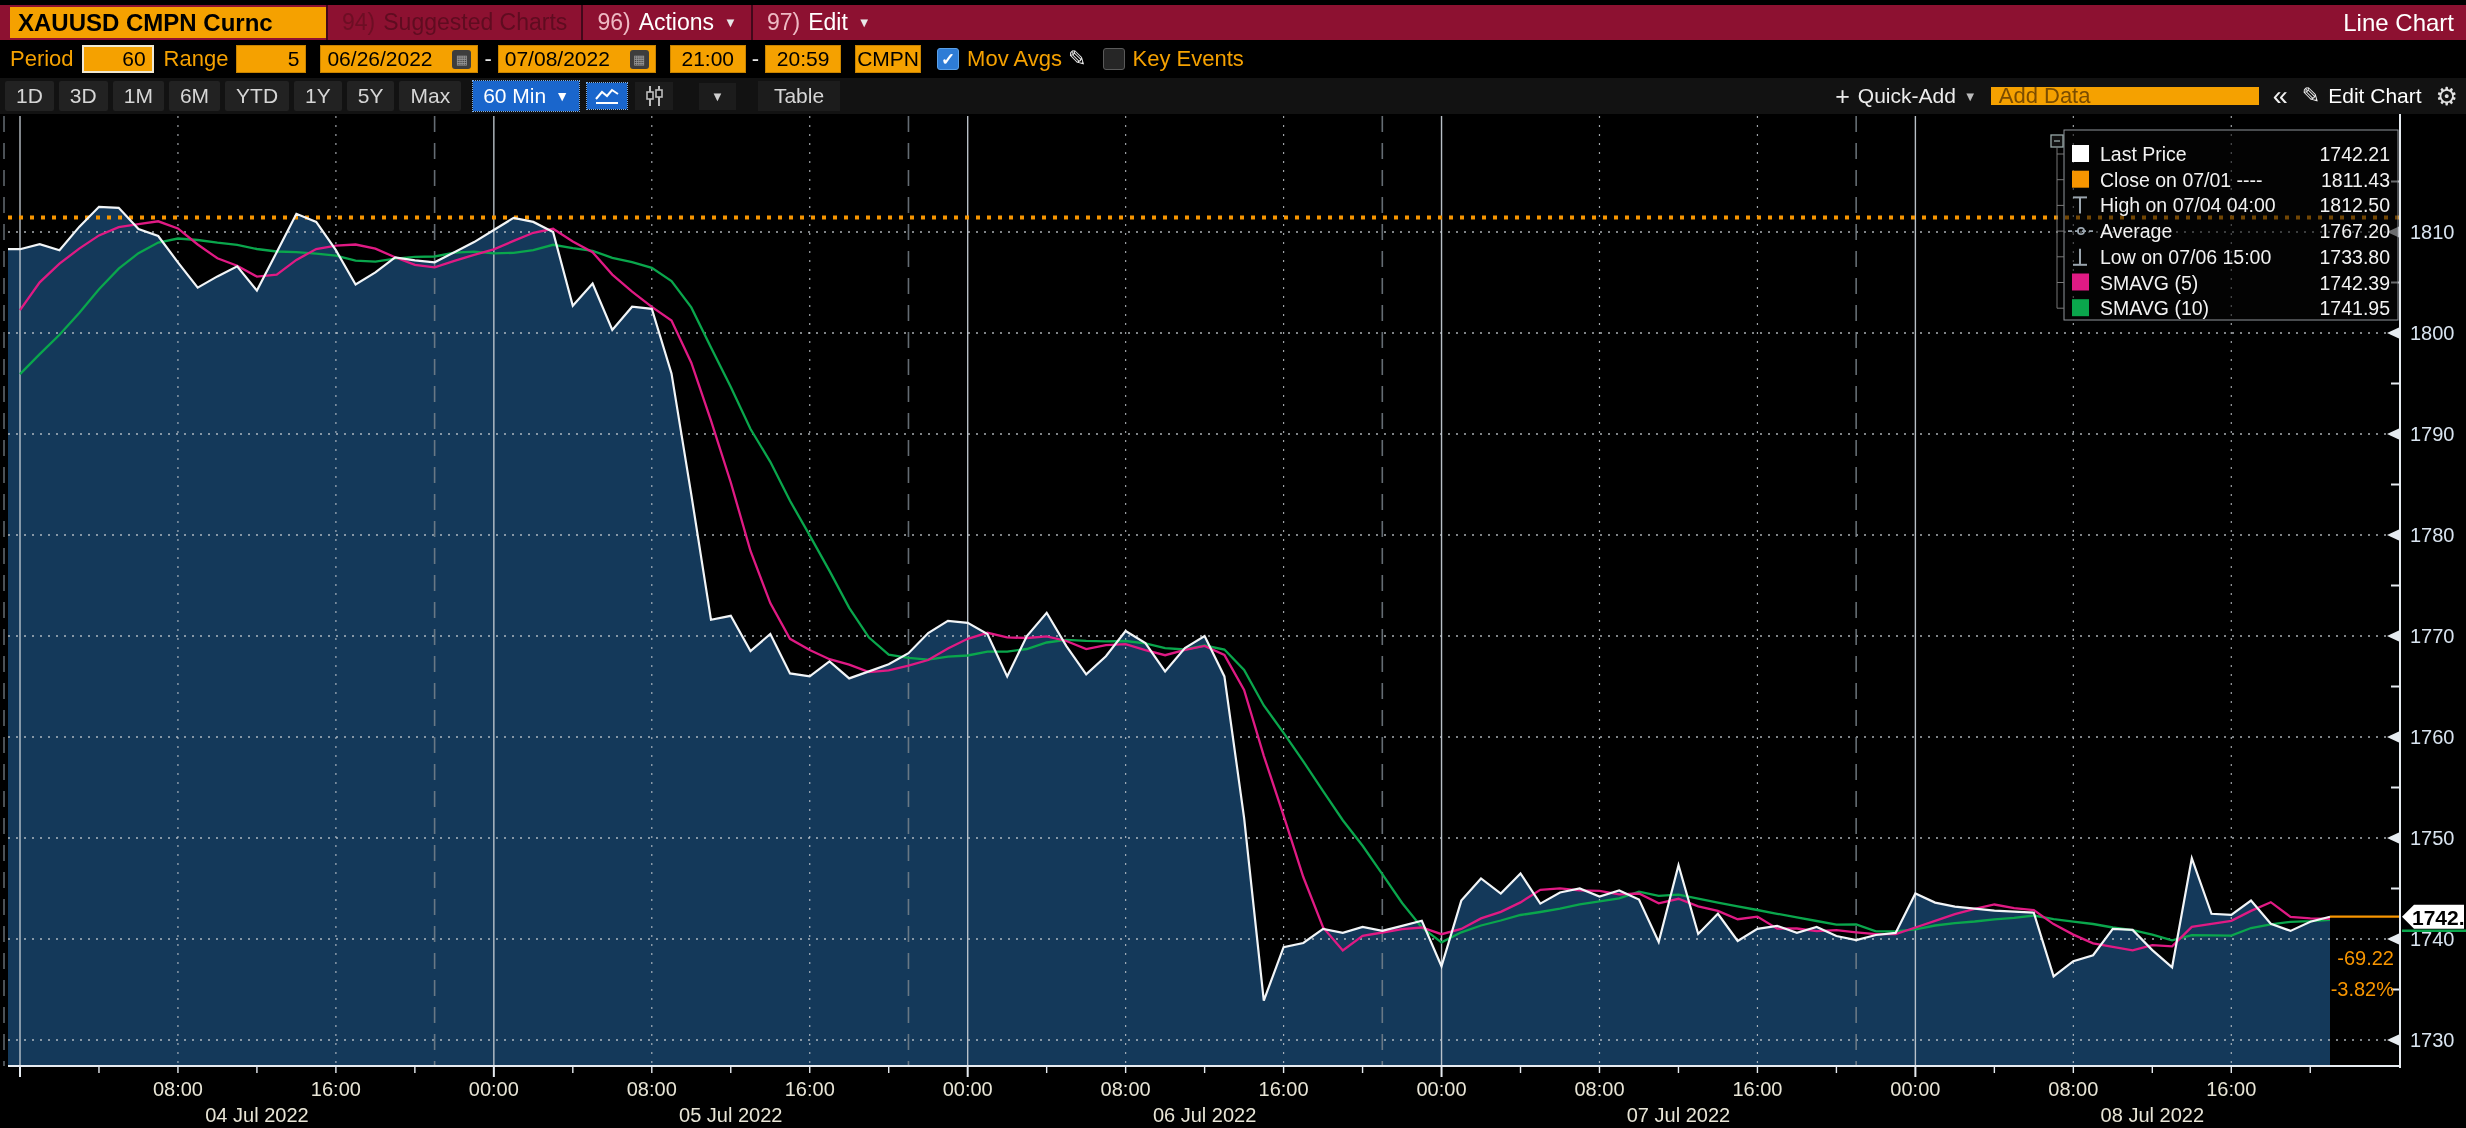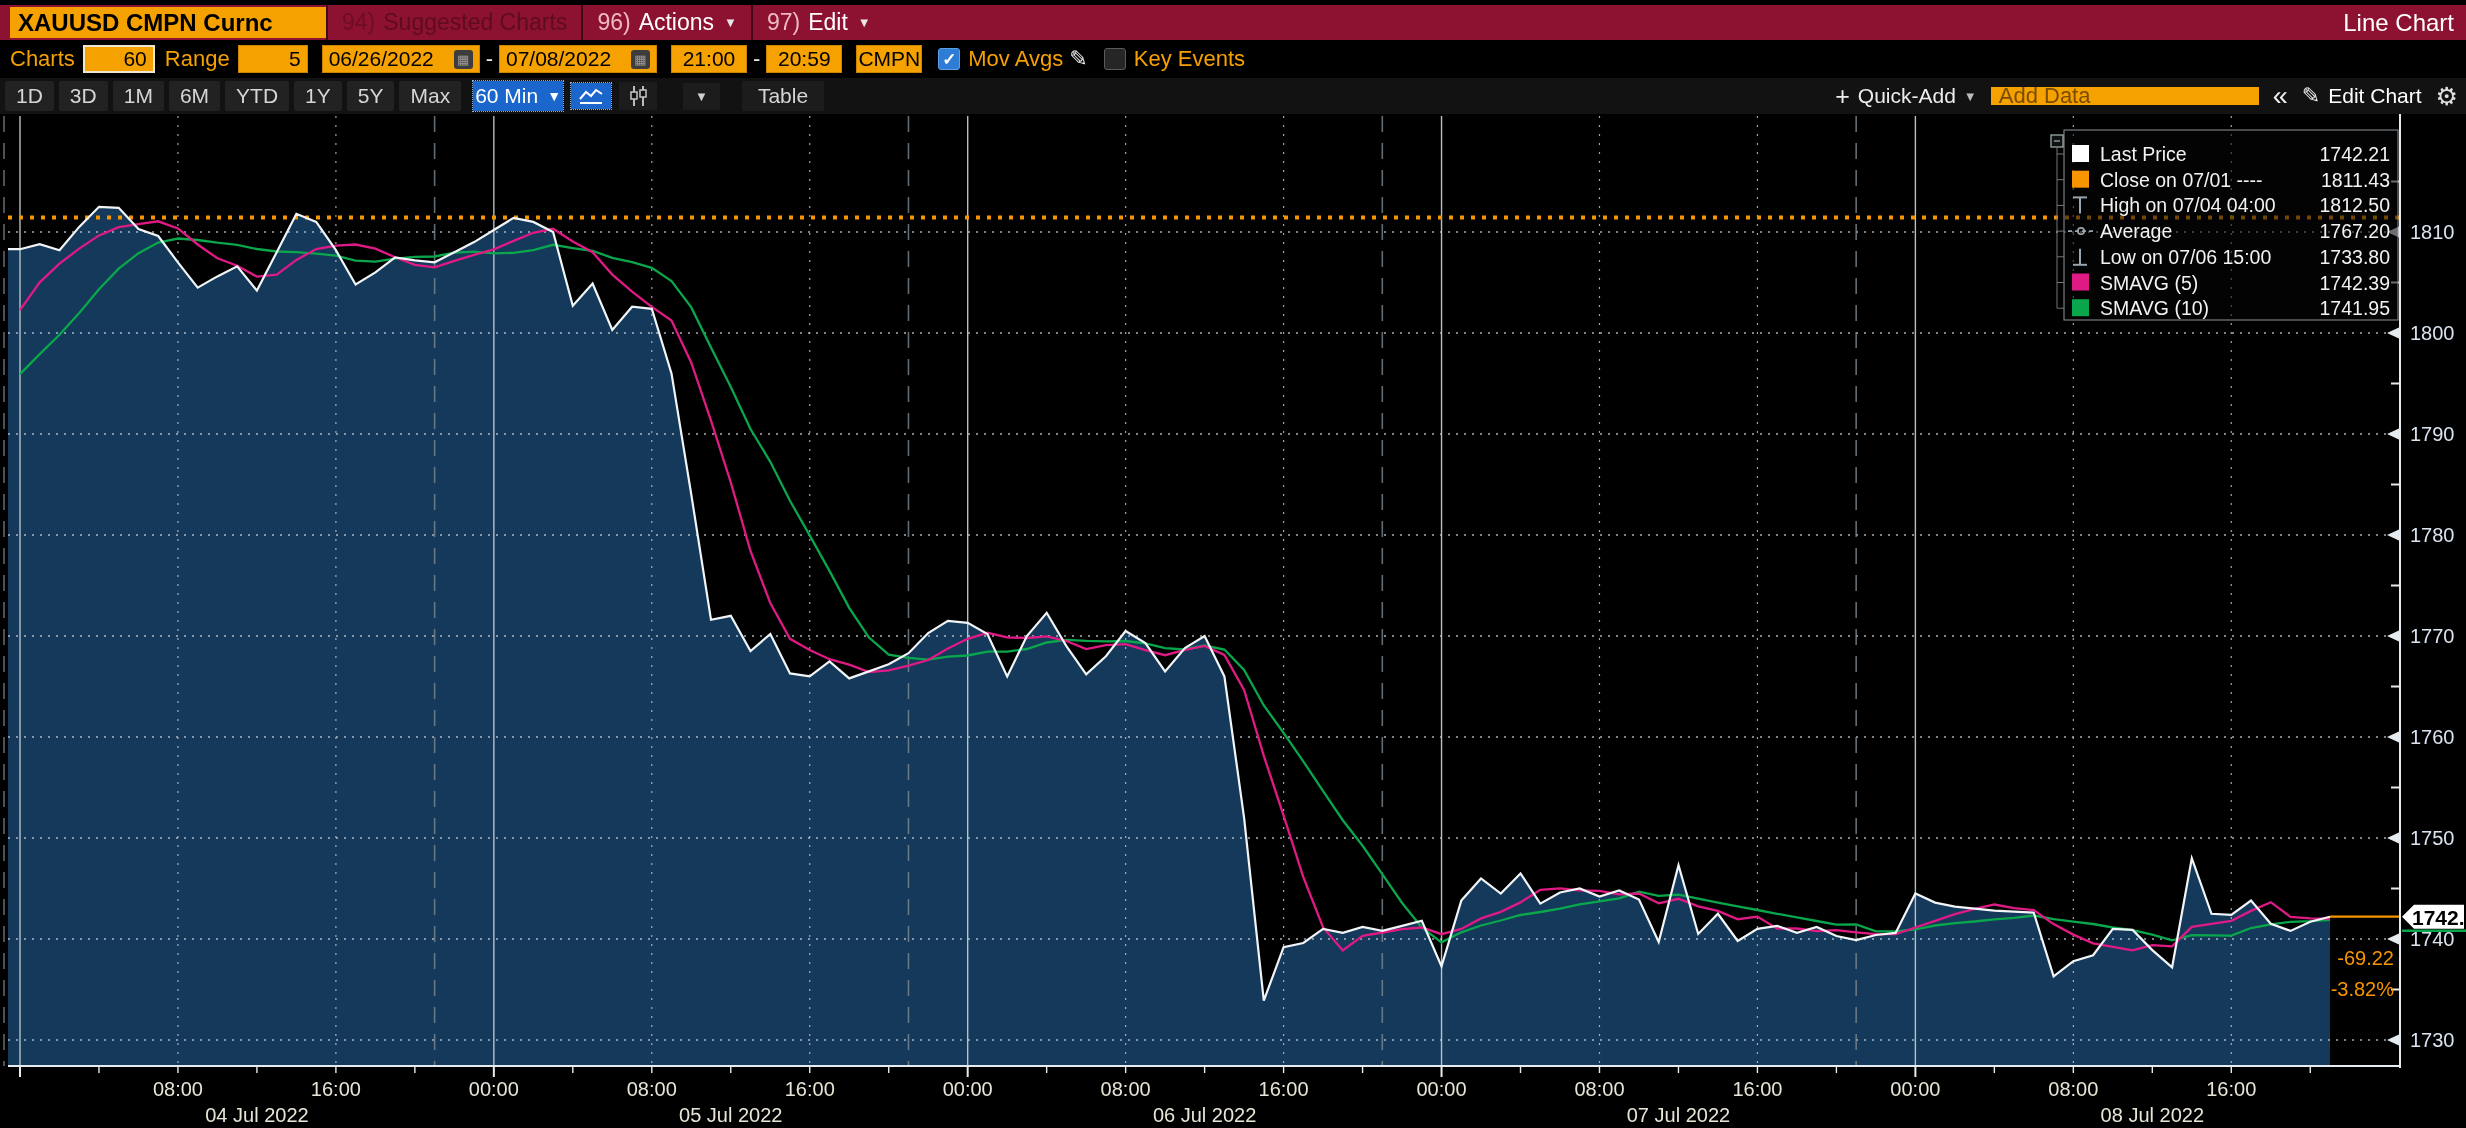--- a/index.html
+++ b/index.html
@@ -32,21 +32,21 @@
   .dash-sep{color:#e8e8e8;margin:0 6px;}
   .cb{width:22px;height:22px;border-radius:3px;display:flex;align-items:center;justify-content:center;
     margin-left:16px;box-sizing:border-box;}
   .cb.on{background:#2e7cd6;border:1px solid #5aa0e8;color:#fff;font-size:17px;font-weight:bold;}
   .cb.off{background:#262626;border:1px solid #5a5a5a;color:transparent;}
   .cb-lab{margin-left:8px;}
   .pencil{color:#f0f0f0;font-size:22px;margin-left:6px;}
   
   .bar-toolbar{height:36px;background:#121212;display:flex;align-items:center;font-size:21px;color:#d6d6d6;}
   .tab{background:#222;padding:3px 11px;margin-left:5px;border-radius:2px;cursor:default;}
-  .btn-interval{background:#1a66cc;color:#fff;padding:3px 2px;margin-left:12px;display:flex;
+  .btn-interval{background:#1a66cc;color:#fff;padding:3px 10px;margin-left:12px;display:flex;
     align-items:center;gap:9px;outline:1px dotted #7fb0e8;}
   .btn-interval .caret{font-size:14px;}
   .icon-btn{padding:3px 7px;margin-left:8px;display:flex;align-items:center;}
   .icon-btn.blue{background:#1a66cc;outline:1px dotted #7fb0e8;}
   .icon-btn.dark{background:#1c1c1c;}
   .caret-btn{background:#1c1c1c;color:#cfcfcf;font-size:13px;padding:6px 12px;margin-left:26px;}
   .btn-plain{background:#1c1c1c;padding:3px 16px;margin-left:22px;}
   .tb-right{margin-left:auto;display:flex;align-items:center;margin-right:8px;gap:14px;}
   .quick-add{display:flex;align-items:center;gap:8px;color:#ececec;}
   .quick-add .plus{font-size:25px;}
@@ -82,21 +82,21 @@
   <div class="vsep"></div>
   <div class="menu-item">
     <span class="num">97)</span>
     <span class="lab">Edit</span>
     <span class="caret">▼</span>
   </div>
   <div class="right-label">Line Chart</div>
 </div>
 
 <div class="bar-controls">
-  <span class="lbl">Charts</span>
+  <span class="lbl">Period</span>
   <div class="inp num focus" style="width:72px">60</div>
   <span class="lbl">Range</span>
   <div class="inp num" style="width:70px">5</div>
   <div class="inp date" style="margin-left:14px">
     <span>06/26/2022</span>
     <span class="cal">▦</span>
   </div>
   <span class="dash-sep">-</span>
   <div class="inp date">
     <span>07/08/2022</span>

